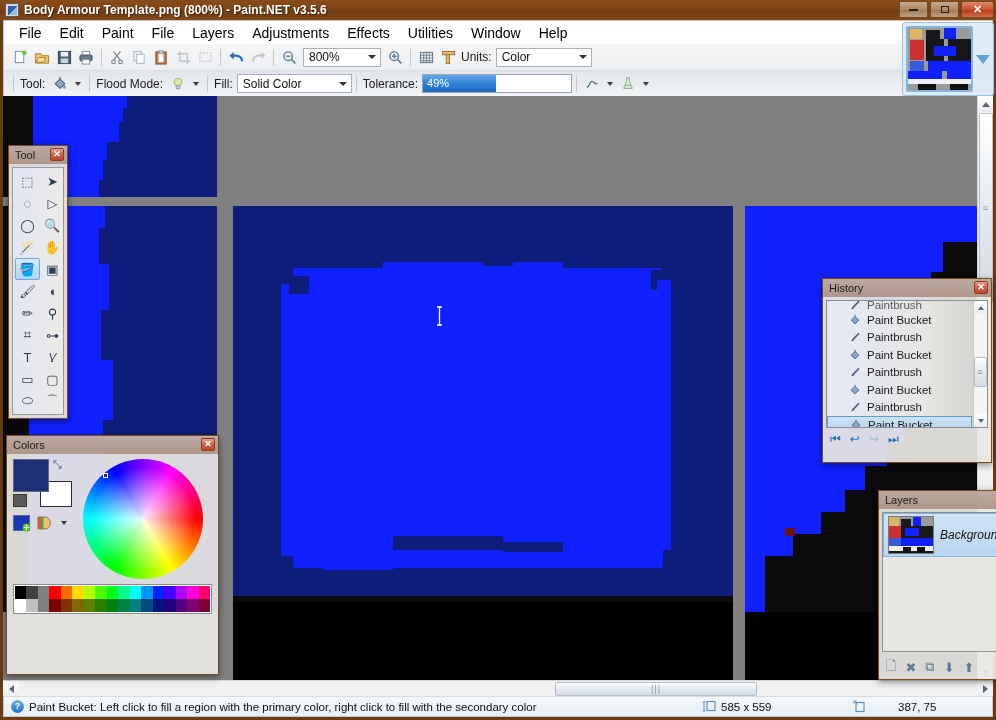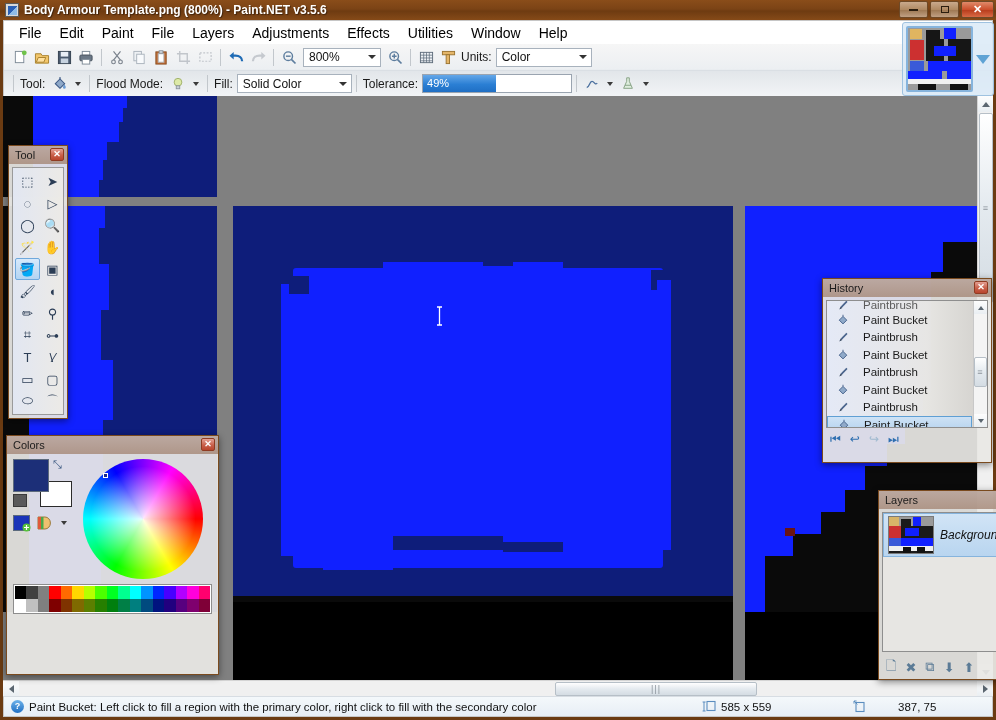--- a/index.html
+++ b/index.html
@@ -209,21 +209,21 @@
   .pcell { flex:1; }
 
   
   #historywin { left:822px; top:278px; width:170px; height:185px; }
   #historywin .fbody { padding:3px; }
   #histlist {
     border:1px solid #8e8e8e; height:128px; overflow:hidden; position:relative;
     background: linear-gradient(to right, rgba(229,234,247,.95) 0%, rgba(232,231,228,.9) 62%, rgba(208,206,202,.85) 100%);
   }
   .hitem {
-    height:17.5px; display:flex; align-items:center; gap:14px; padding-left:9px;
+    height:17.5px; display:flex; align-items:center; gap:6px; padding-left:21px;
     font-size:11.5px; color:#1b1b1b; white-space:nowrap;
   }
   .hitem.sel {
     background: linear-gradient(to bottom, rgba(205,226,246,.95), rgba(176,208,238,.95));
     border:1px solid #5f9fd4; height:18px;
   }
   .hitem.partial { color:#5b5b5b; height:10px; overflow:hidden; align-items:flex-end; }
   .hico { width:13px; height:13px; flex:none; display:flex; align-items:center; justify-content:center; font-size:11px; color:#3d5a86; }
   #histsb {
     position:absolute; right:0; top:0; width:14px; height:100%;

